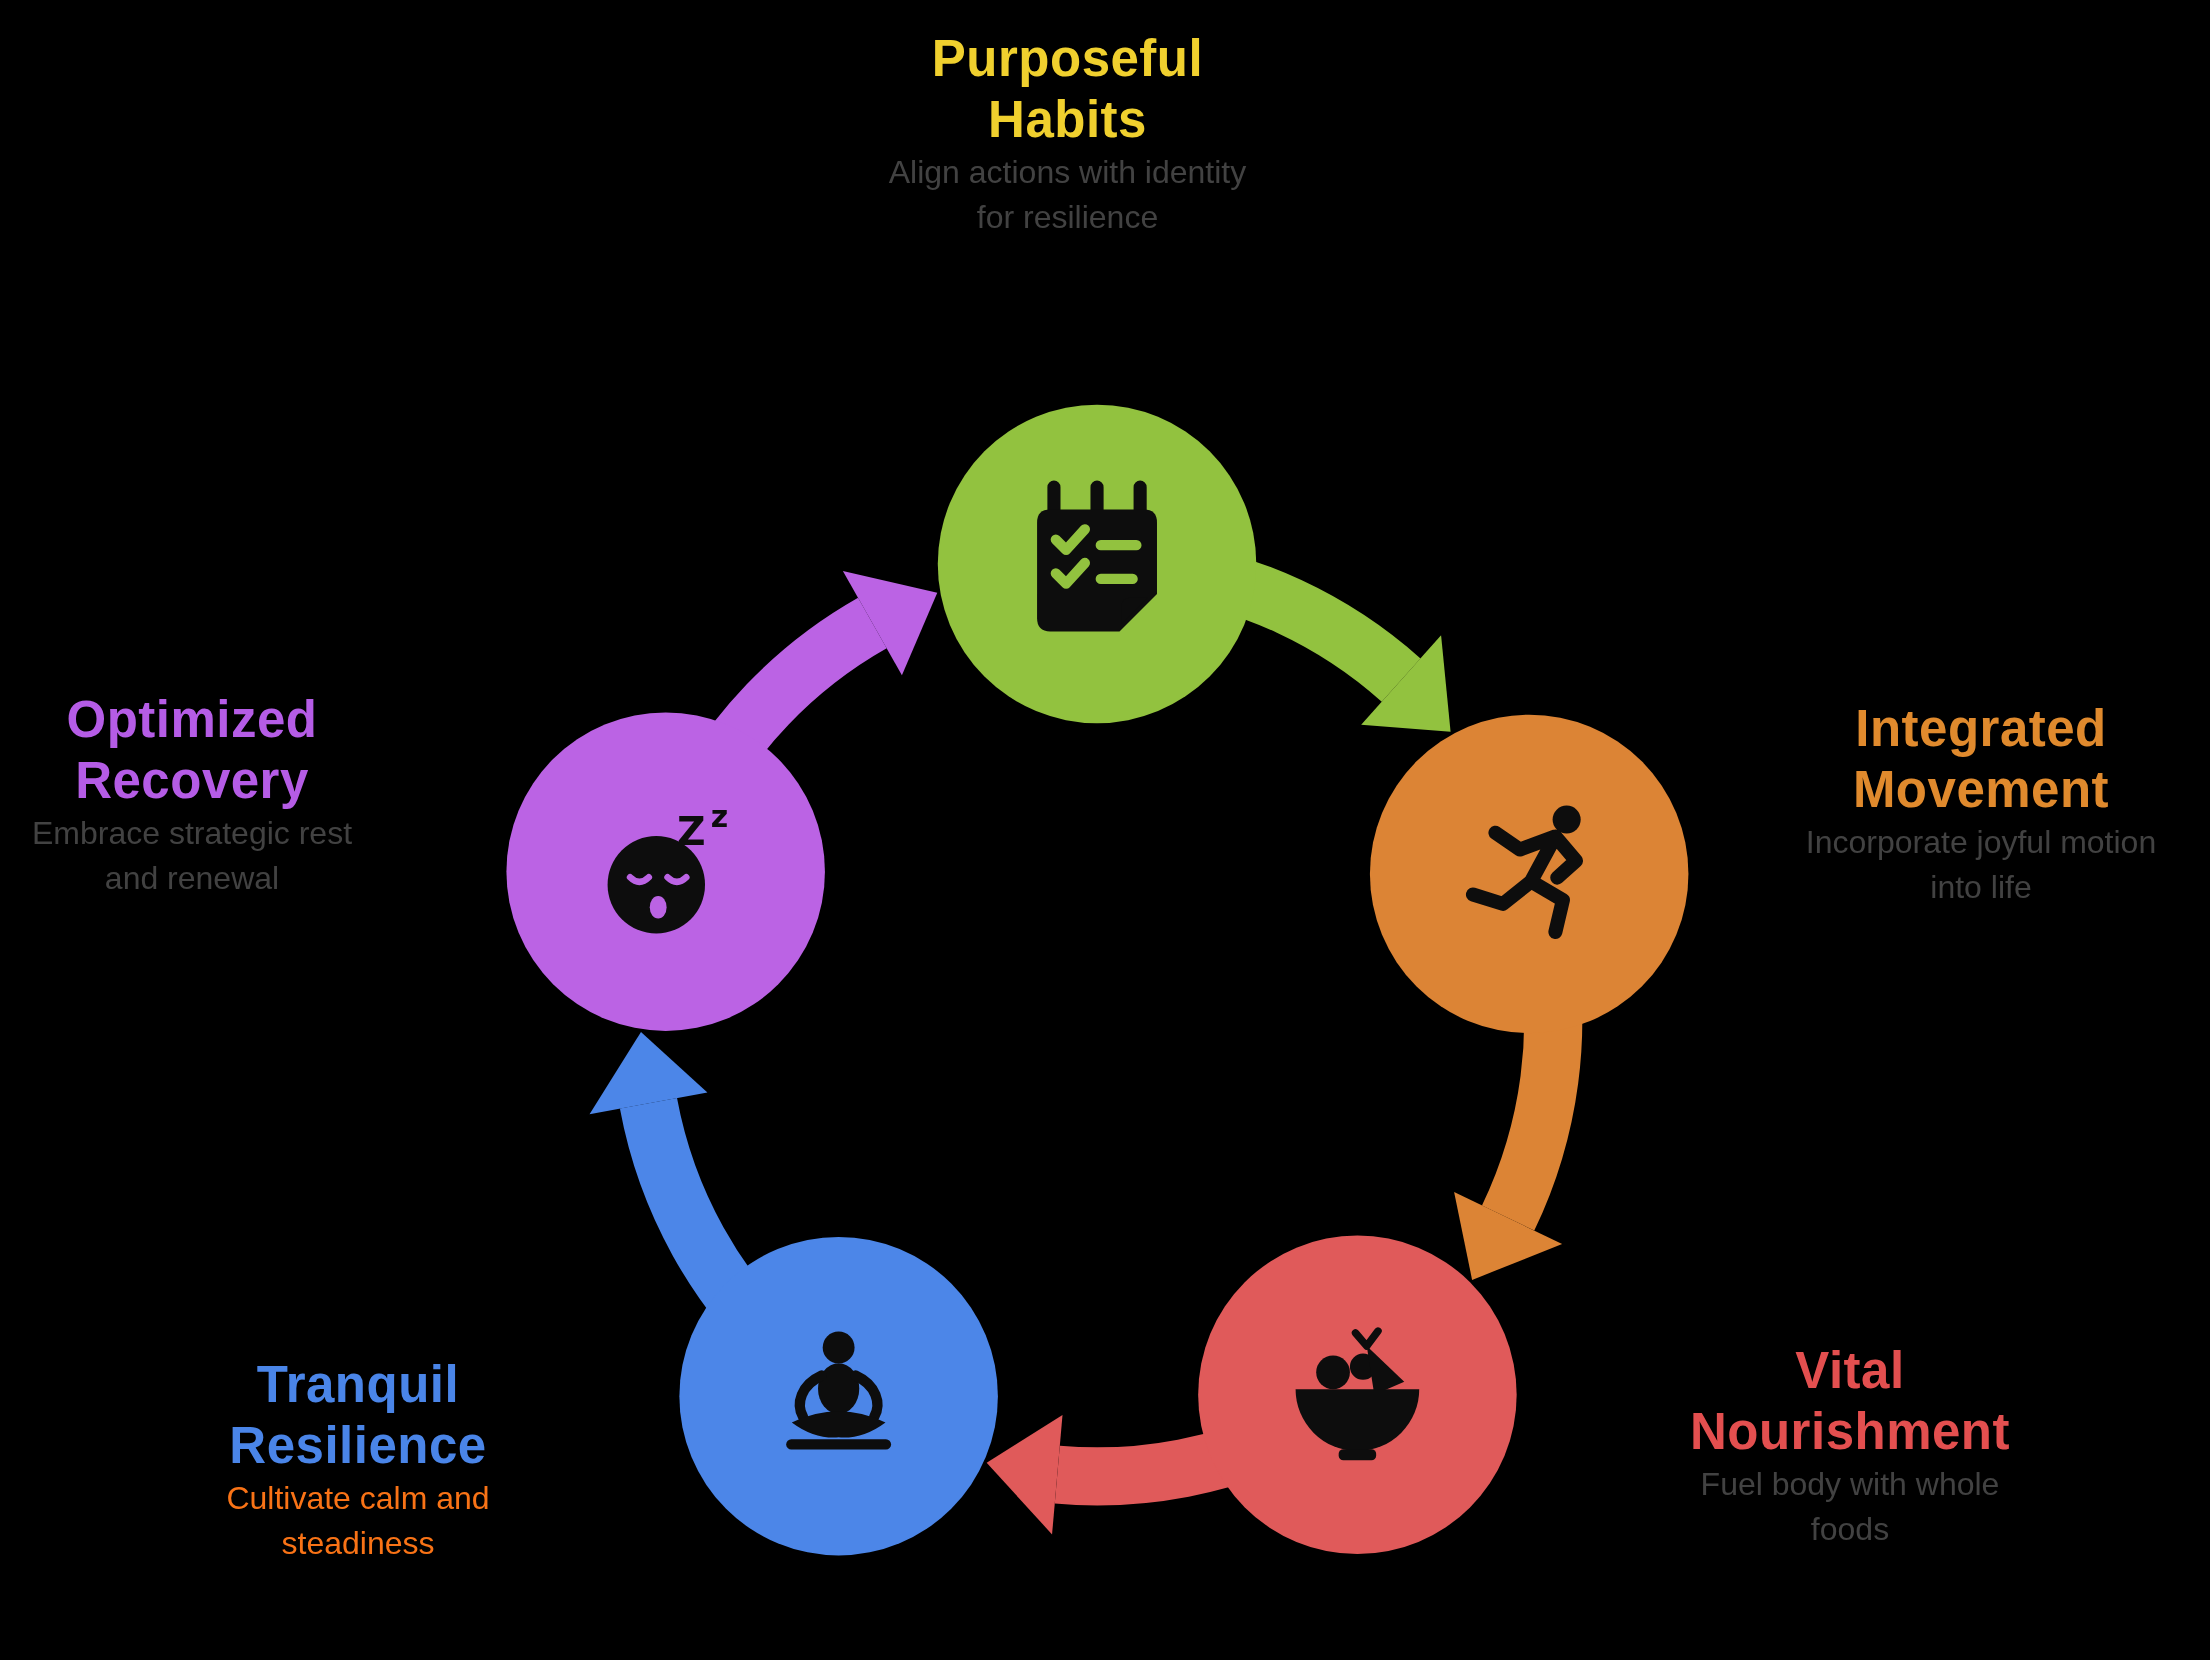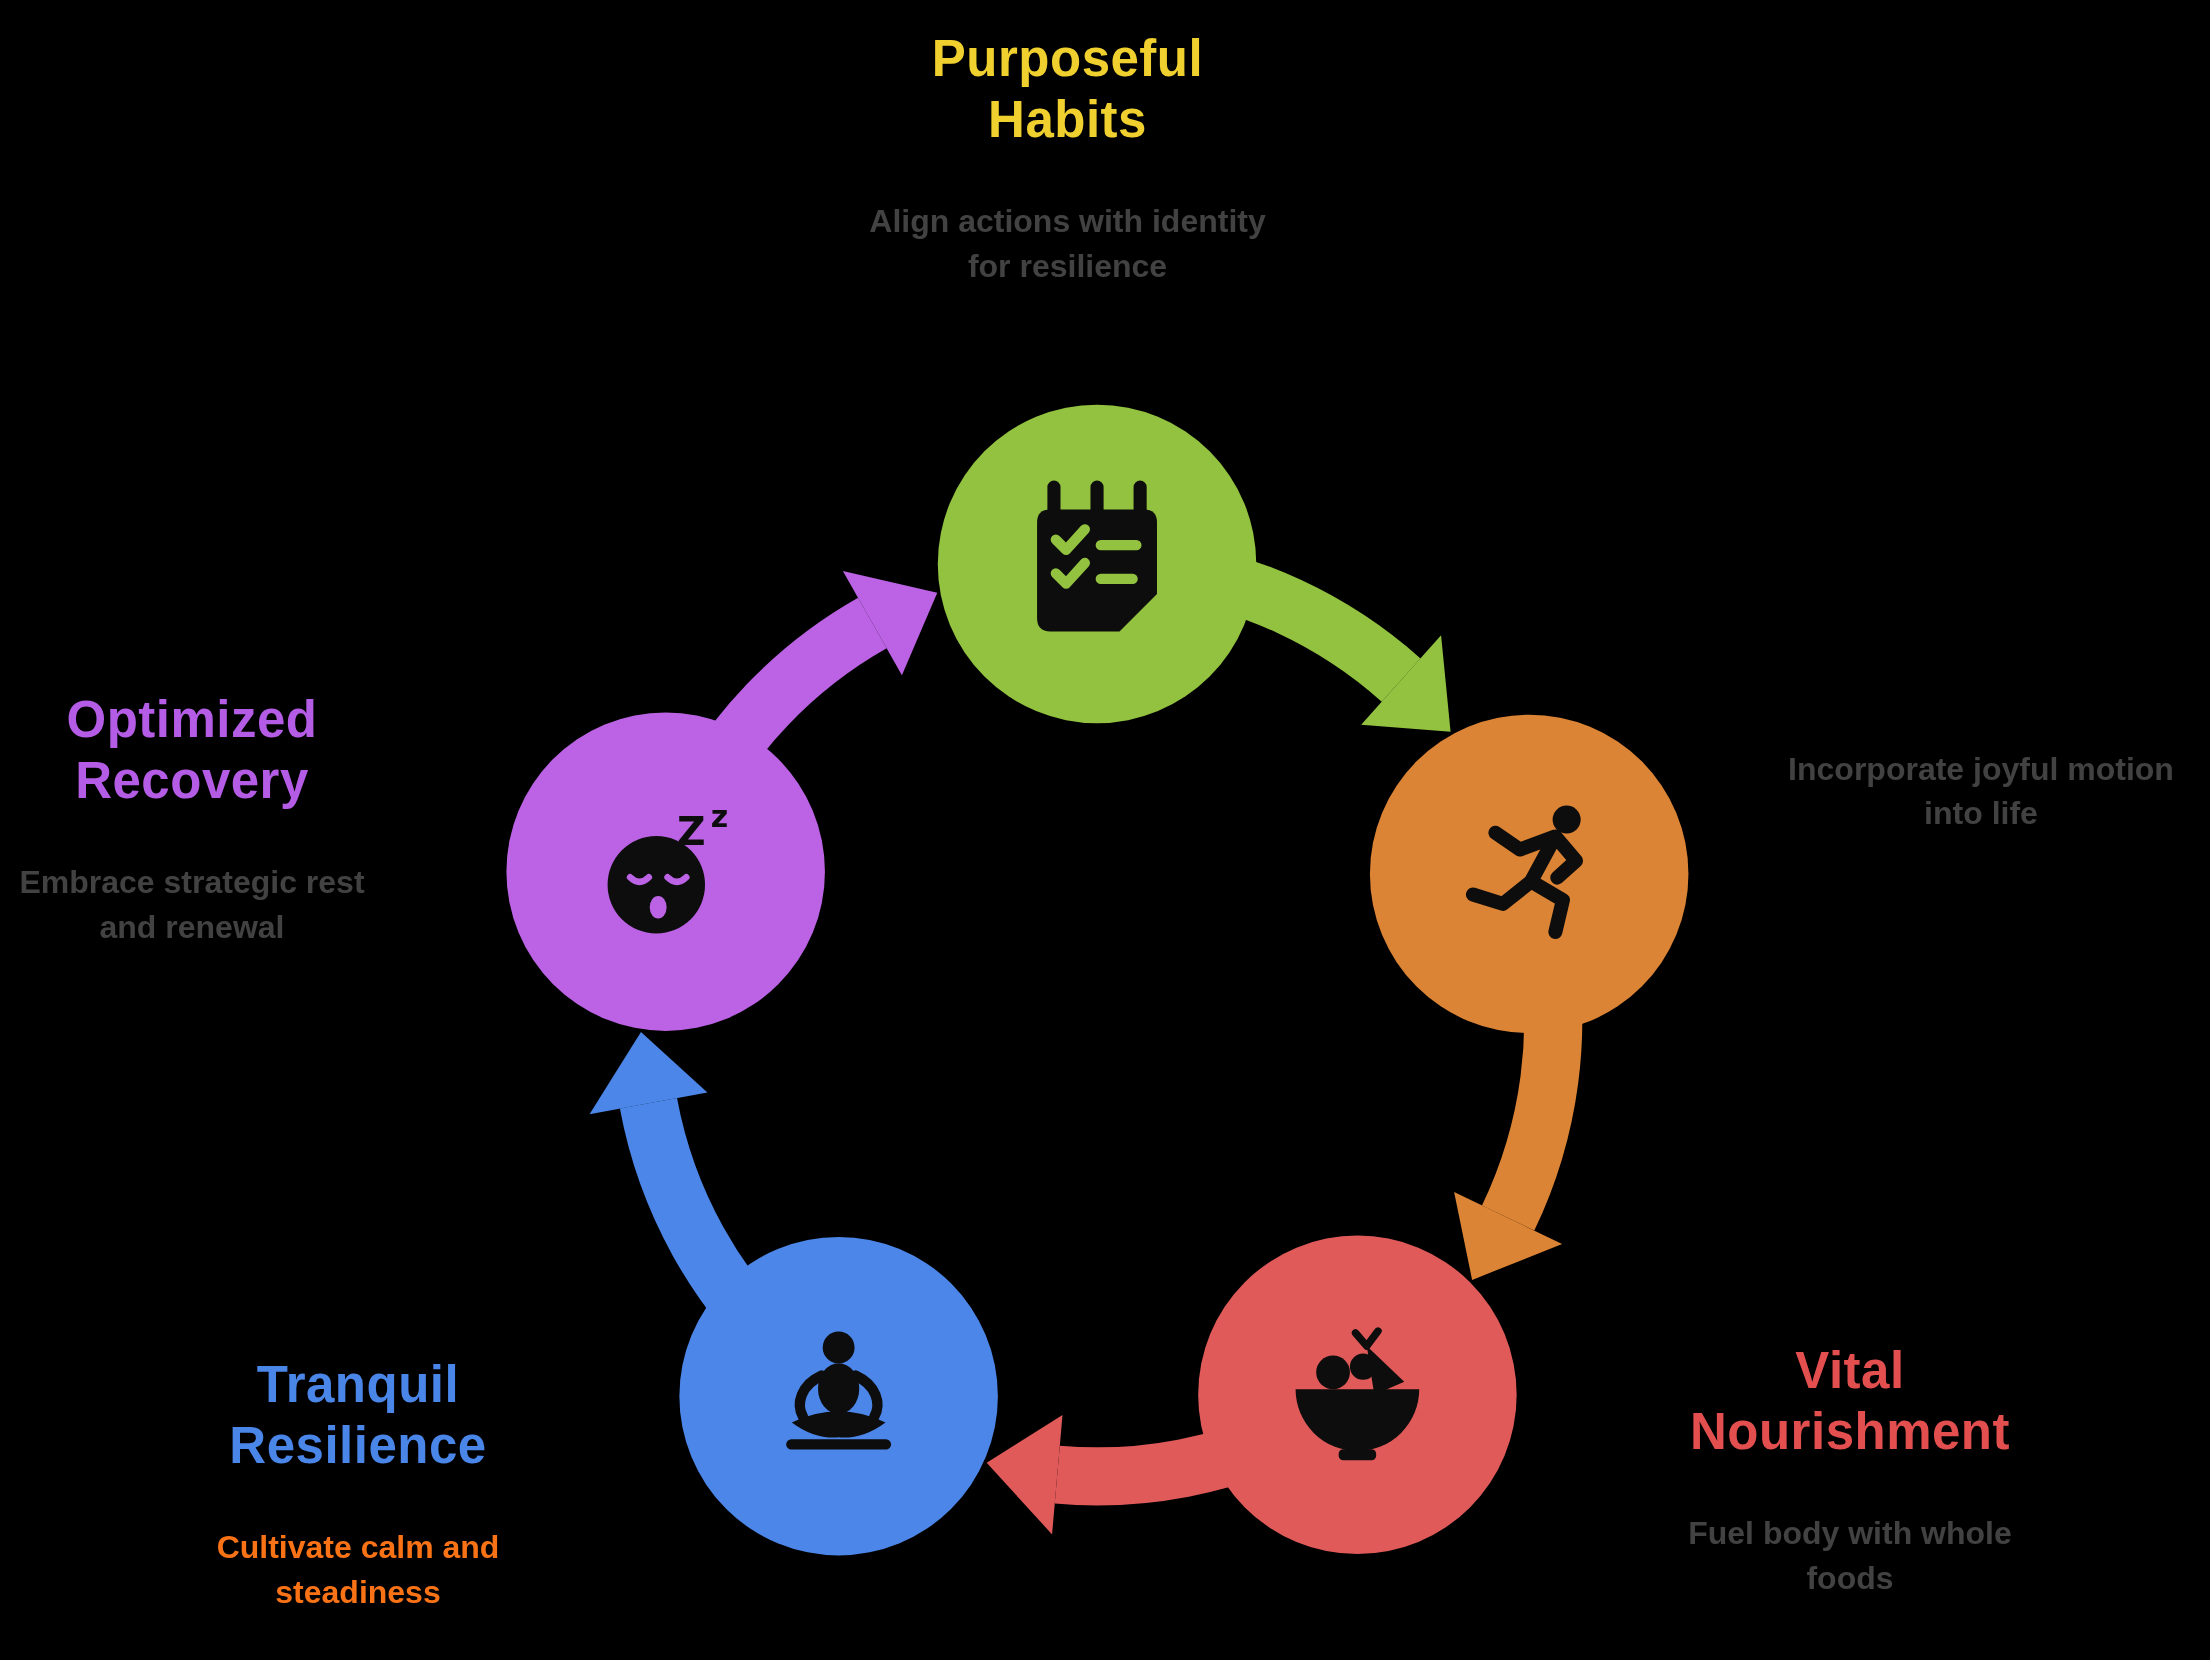--- a/index.html
+++ b/index.html
@@ -14,24 +14,23 @@
   .label{position:absolute;text-align:center}
   .label .title{
     font-size:51px;
     font-weight:800;
     line-height:1.2;
     white-space:pre-line;
     letter-spacing:0.5px;
   }
   .label .subtitle{
     font-size:32px;
-    font-weight:700;
+    font-weight:400;
     line-height:1.38;
     white-space:pre-line;
-    margin-top:49px;
   }
   #lbl-0{left:646px;top:28px;width:843px}
   #lbl-1{left:1761px;top:698px;width:440px}
   #lbl-2{left:1616px;top:1340px;width:468px}
   #lbl-3{left:124px;top:1354px;width:468px}
   #lbl-4{left:-14px;top:689px;width:412px}
 </style>
 </head>
 <body style="background: rgb(0, 0, 0);">
 
@@ -95,20 +94,22 @@
     </g>
   </svg>
 
 <div class="label" id="lbl-0">
   <div class="title" style="color: rgb(240, 208, 46);">Purposeful
 Habits</div>
   <div class="subtitle" style="color: rgb(66, 66, 66);">Align actions with identity
 for resilience</div>
 </div>
 <div class="label" id="lbl-1">
+  <div class="title" style="color: rgb(224, 138, 45);">Integrated
+Movement</div>
   <div class="subtitle" style="color: rgb(66, 66, 66);">Incorporate joyful motion
 into life</div>
 </div>
 <div class="label" id="lbl-2">
   <div class="title" style="color: rgb(227, 79, 79);">Vital
 Nourishment</div>
   <div class="subtitle" style="color: rgb(66, 66, 66);">Fuel body with whole
 foods</div>
 </div>
 <div class="label" id="lbl-3">

